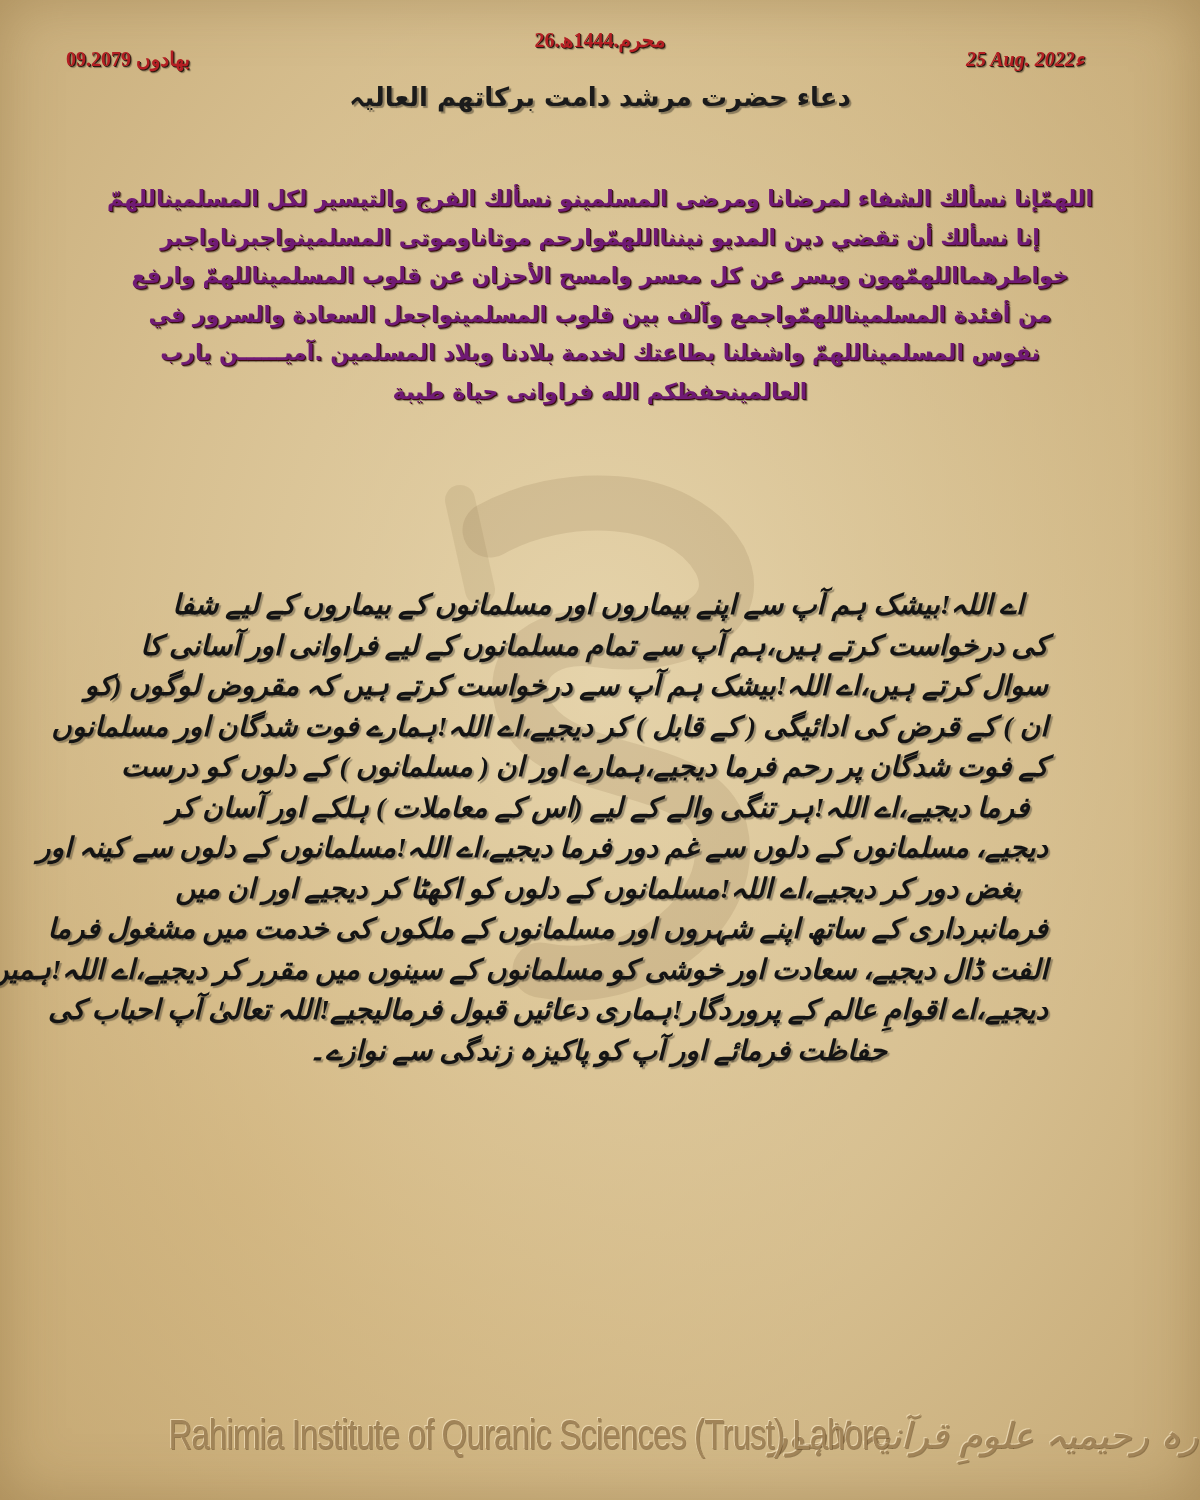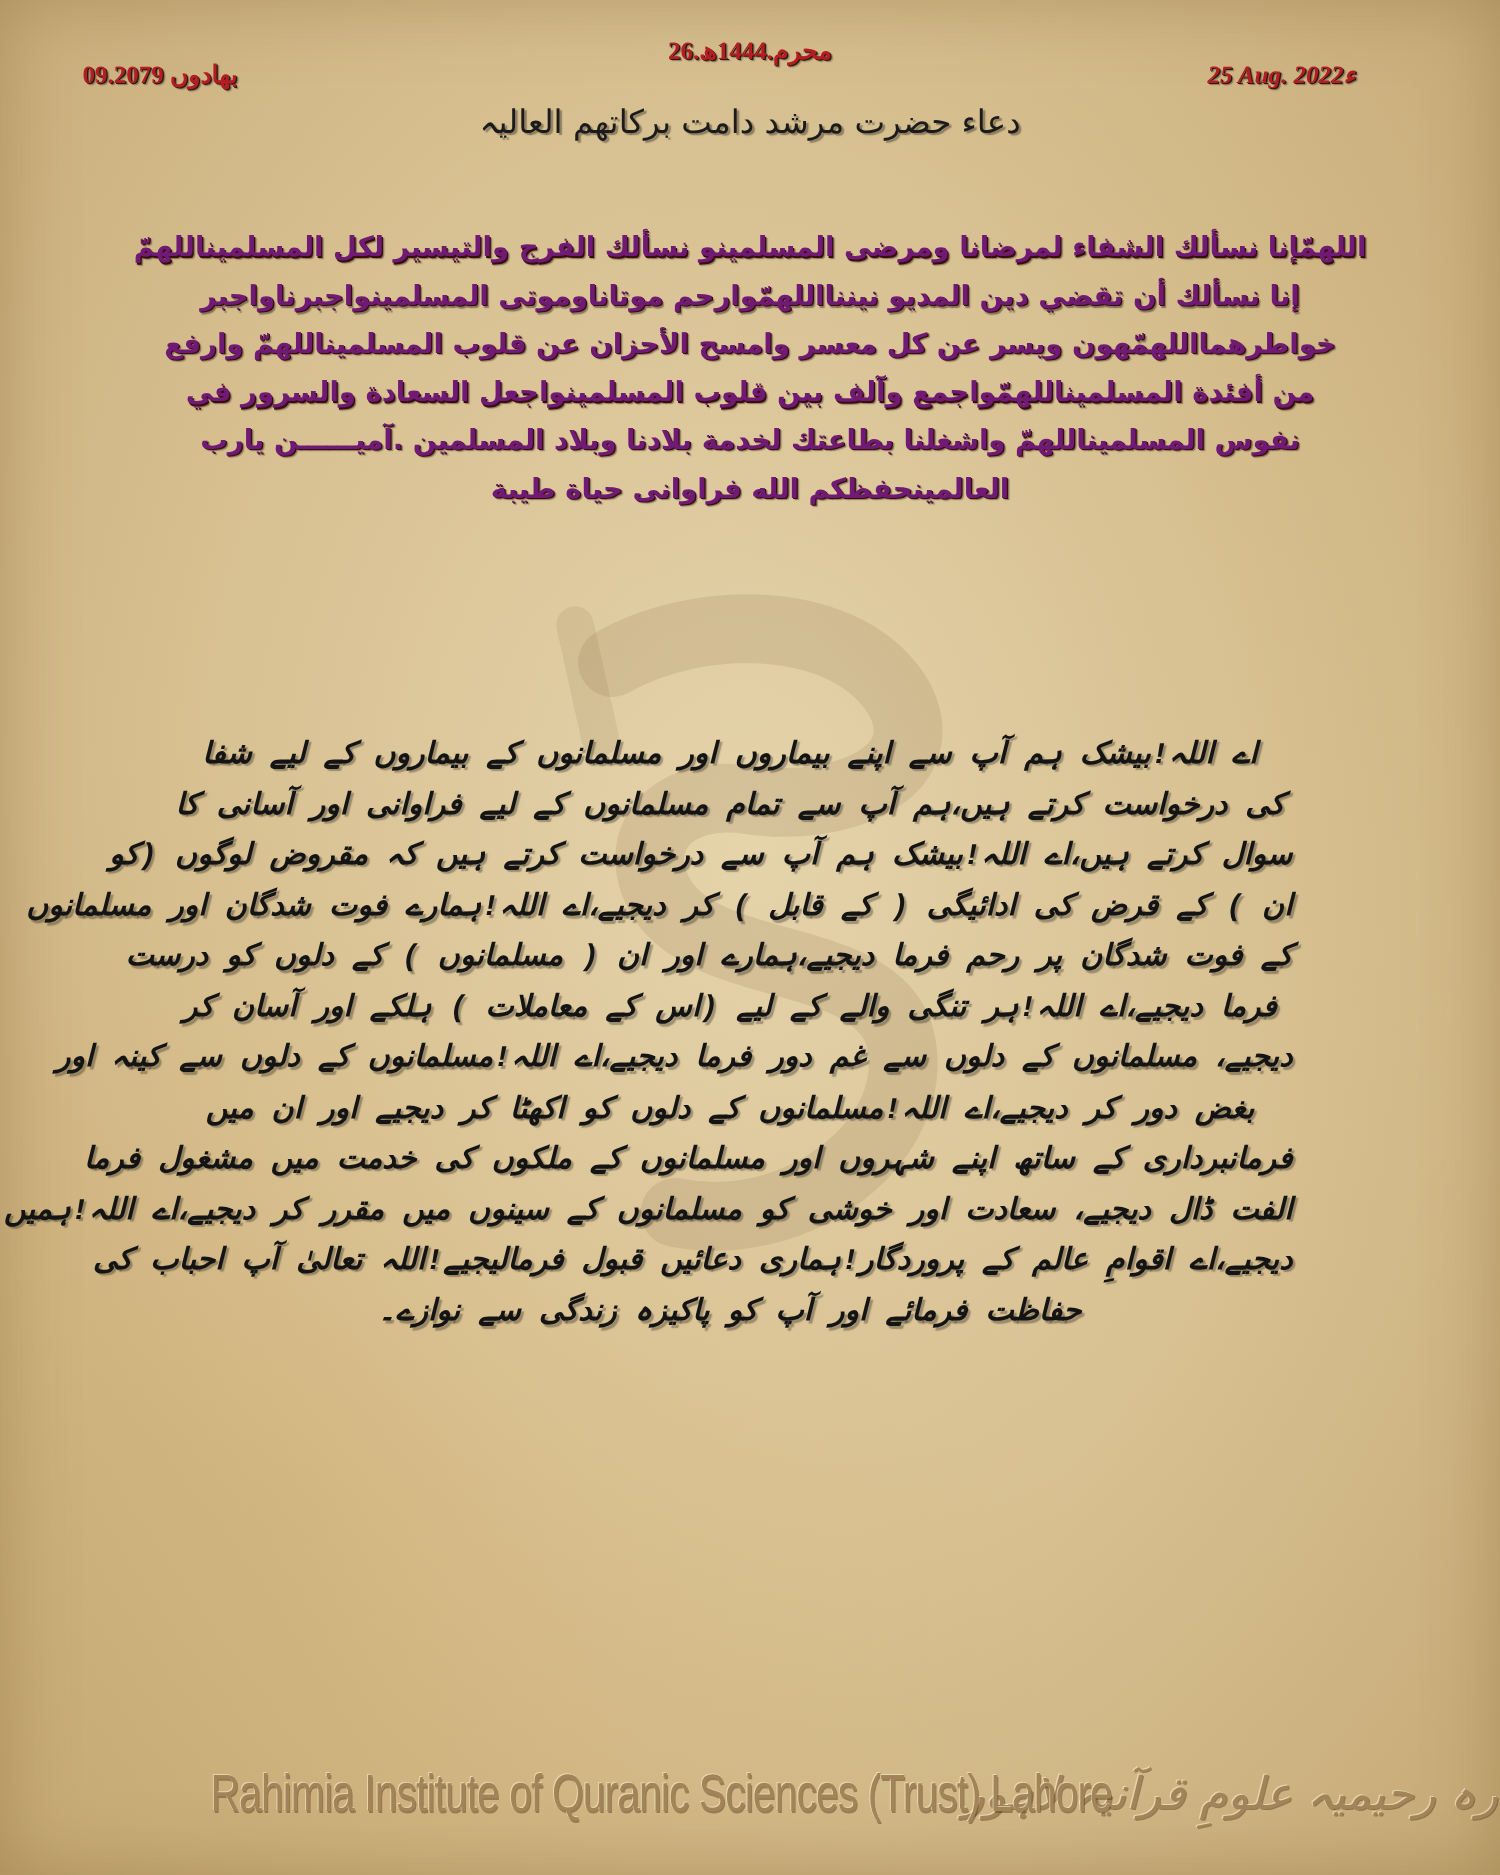--- a/index.html
+++ b/index.html
@@ -26,37 +26,37 @@
       position: absolute; color: #b41e23;
       font-family: "Liberation Serif", serif; font-weight: bold;
       font-size: 20px;
       text-shadow: 1px 1px 0 #2a1a10, 2px 2px 1px rgba(0,0,0,0.35);
     }
     .date-hijri { left: 0; right: 0; top: 28px; text-align: center; }
     .date-bikrami { left: 66px; top: 47px; }
     .date-gregorian { left: 966px; top: 47px; font-style: italic; }
     .title {
       position: absolute; left: 0; right: 0; top: 82px; text-align: center;
-      font-size: 26px; font-weight: normal; color: #1b1b1b; direction: rtl;
+      font-size: 26px; font-weight: bold; color: #1b1b1b; direction: rtl;
       font-family: "DejaVu Sans", sans-serif;
       text-shadow: 2px 2px 1px rgba(0,0,0,0.35);
     }
     .arabic-block {
       position: absolute; left: 100px; width: 1000px; top: 180px;
       direction: rtl; text-align: center;
       color: #701a75; font-weight: bold; font-size: 22px; line-height: 38.5px;
       font-family: "DejaVu Sans", sans-serif;
       text-shadow: 1px 1px 0 #3a0c0c, 2px 2px 1px rgba(0,0,0,0.4);
     }
     .arabic-line { display: block; white-space: nowrap; }
     .urdu-block {
-      position: absolute; left: 134px; width: 900px; top: 585px;
+      position: absolute; left: 148px; width: 900px; top: 585px;
       direction: rtl; text-align: center;
-      color: #141414; font-size: 24px; line-height: 40.5px;
-      font-family: Liberation Mono, monospace; font-style: italic; font-weight: bold;
+      color: #141414; font-size: 28px; line-height: 40.5px;
+      font-family: Liberation Serif, serif; font-style: italic; font-weight: bold;
       text-shadow: 2px 2px 1px rgba(0,0,0,0.3);
     }
     .urdu-line { display: block; white-space: nowrap; }
     .footer {
       position: absolute; left: 0; right: 0; top: 1400px; height: 70px;
       display: flex; align-items: center; justify-content: center; gap: 30px;
     }
     .footer-en {
       font-family: "Liberation Sans", sans-serif; font-size: 42px;
       color: #a18458; letter-spacing: -1px;

